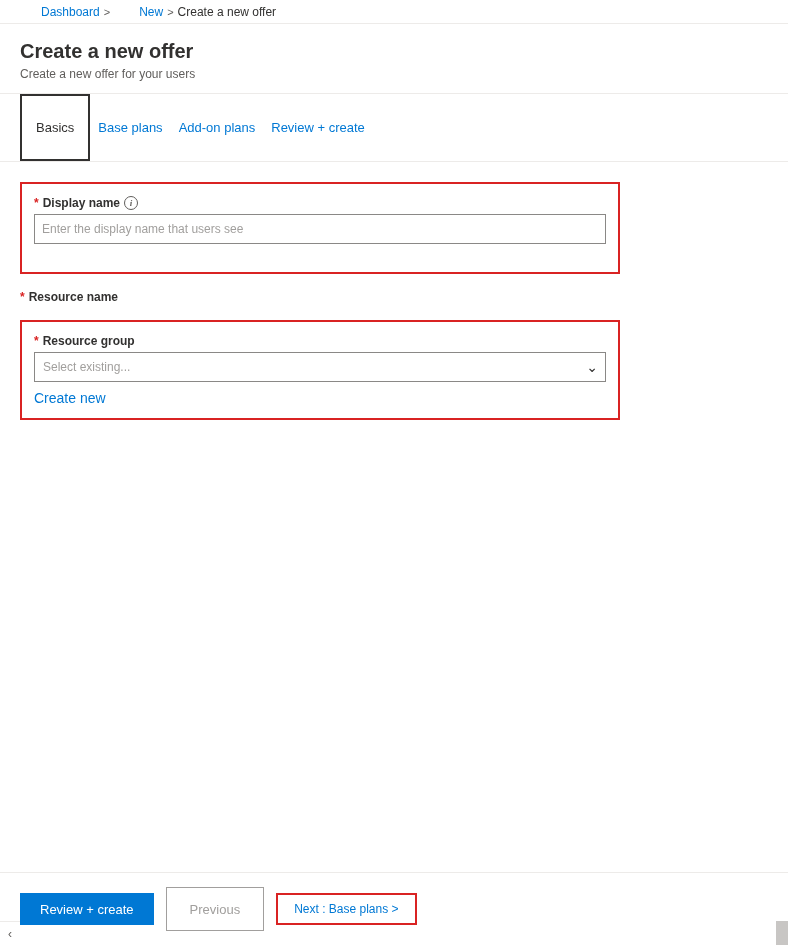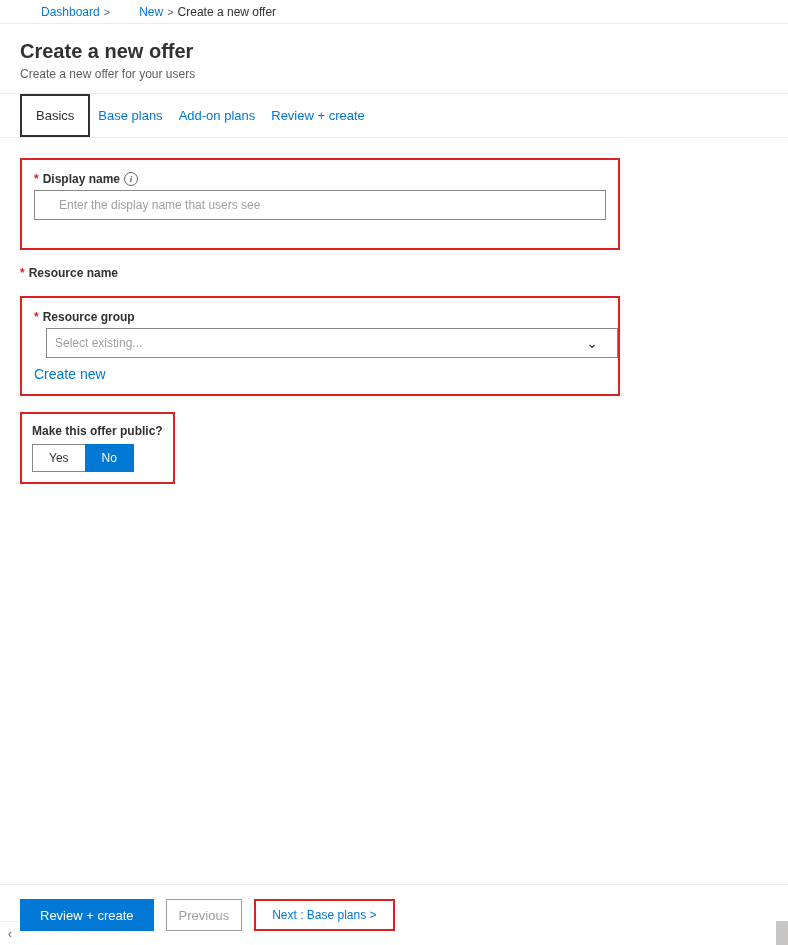--- a/index.html
+++ b/index.html
@@ -72,21 +72,21 @@
       color: #0078d4;
       cursor: pointer;
       border: none;
       background: none;
       text-decoration: none;
     }
     .tab-item.active {
       color: #323130;
       border: 2px solid #323130;
       font-weight: 500;
-      padding: 12px 14px;
+      padding: 24px 14px;
     }
     .form-area {
       padding: 20px 20px;
       max-width: 640px;
     }
     .form-group {
       margin-bottom: 16px;
     }
     .form-label {
       font-size: 12px;
@@ -112,21 +112,21 @@
       font-size: 9px;
       color: #605e5c;
       cursor: pointer;
       font-style: italic;
       font-family: serif;
     }
     .form-input {
       width: 100%;
       height: 30px;
       border: 1px solid #8a8886;
-      padding: 0 24px;
+      padding: 0 7px;
       font-size: 12px;
       color: #323130;
       outline: none;
       background: #fff;
     }
     .form-input::placeholder {
       color: #a19f9d;
     }
     .form-textarea {
       width: 100%;
@@ -143,21 +143,20 @@
     .form-select {
       width: 100%;
       height: 30px;
       border: 1px solid #8a8886;
       padding: 0 8px;
       font-size: 12px;
       color: #a19f9d;
       outline: none;
       background: #fff;
       appearance: none;
-      margin-left: 12px;
       -webkit-appearance: none;
     }
     .select-wrapper {
       position: relative;
     }
     .select-wrapper::after {
       content: '⌄';
       position: absolute;
       right: 8px;
       top: 50%;
@@ -233,22 +232,22 @@
       height: 32px;
       padding: 0 20px;
       font-size: 13px;
       cursor: pointer;
       font-family: inherit;
     }
     .btn-secondary {
       background: #fff;
       color: #a19f9d;
       border: 1px solid #a19f9d;
-      height: 32px;
-      padding: 0 12px;
+      height: 44px;
+      padding: 0 23px;
       font-size: 13px;
       cursor: not-allowed;
       font-family: inherit;
     }
     .btn-next {
       background: #fff;
       color: #0078d4;
       border: 2px solid #d92323;
       height: 32px;
       padding: 0 16px;
@@ -341,29 +340,20 @@
         <div class="select-wrapper">
           <select class="form-select">
             <option value="">Select existing...</option>
           </select>
         </div>
       </div>
       <a class="create-new-link" href="#">Create new</a>
     </div>
 
     
-    <div class="toggle-section-wrap">
-      <div class="toggle-group" style="margin-bottom: 0;">
-        <div class="toggle-label">Make this offer public?</div>
-        <div class="toggle-buttons">
-          <button class="toggle-btn">Yes</button>
-          <button class="toggle-btn active">No</button>
-        </div>
-      </div>
-    </div>
 
   </div>
 
 </div>
 
 <div class="bottom-bar">
   <button class="btn-primary">Review + create</button>
   <button class="btn-secondary">Previous</button>
   <button class="btn-next">Next : Base plans &gt;</button>
 </div>

